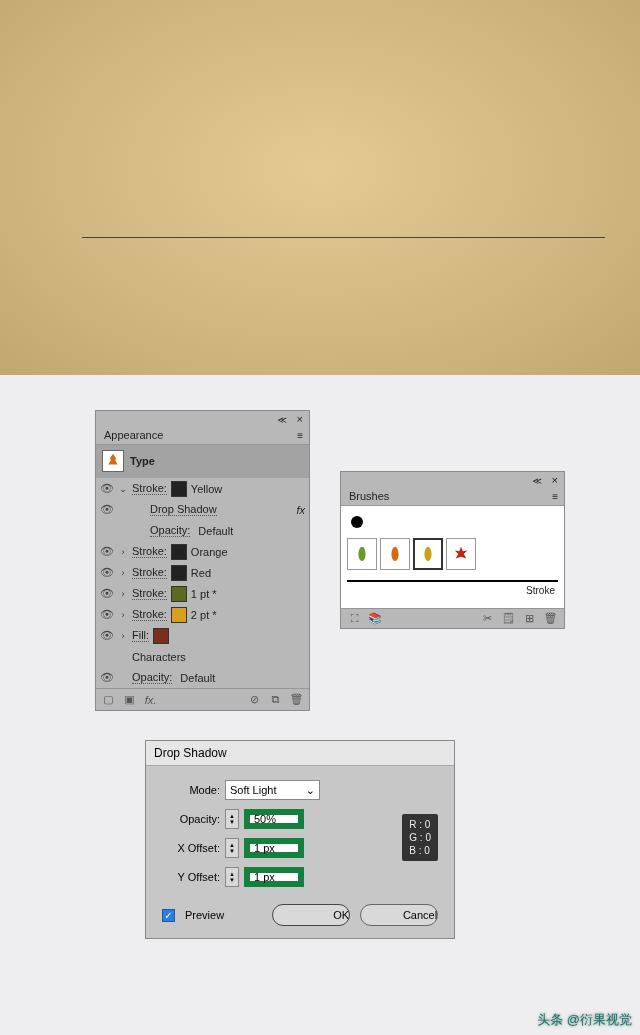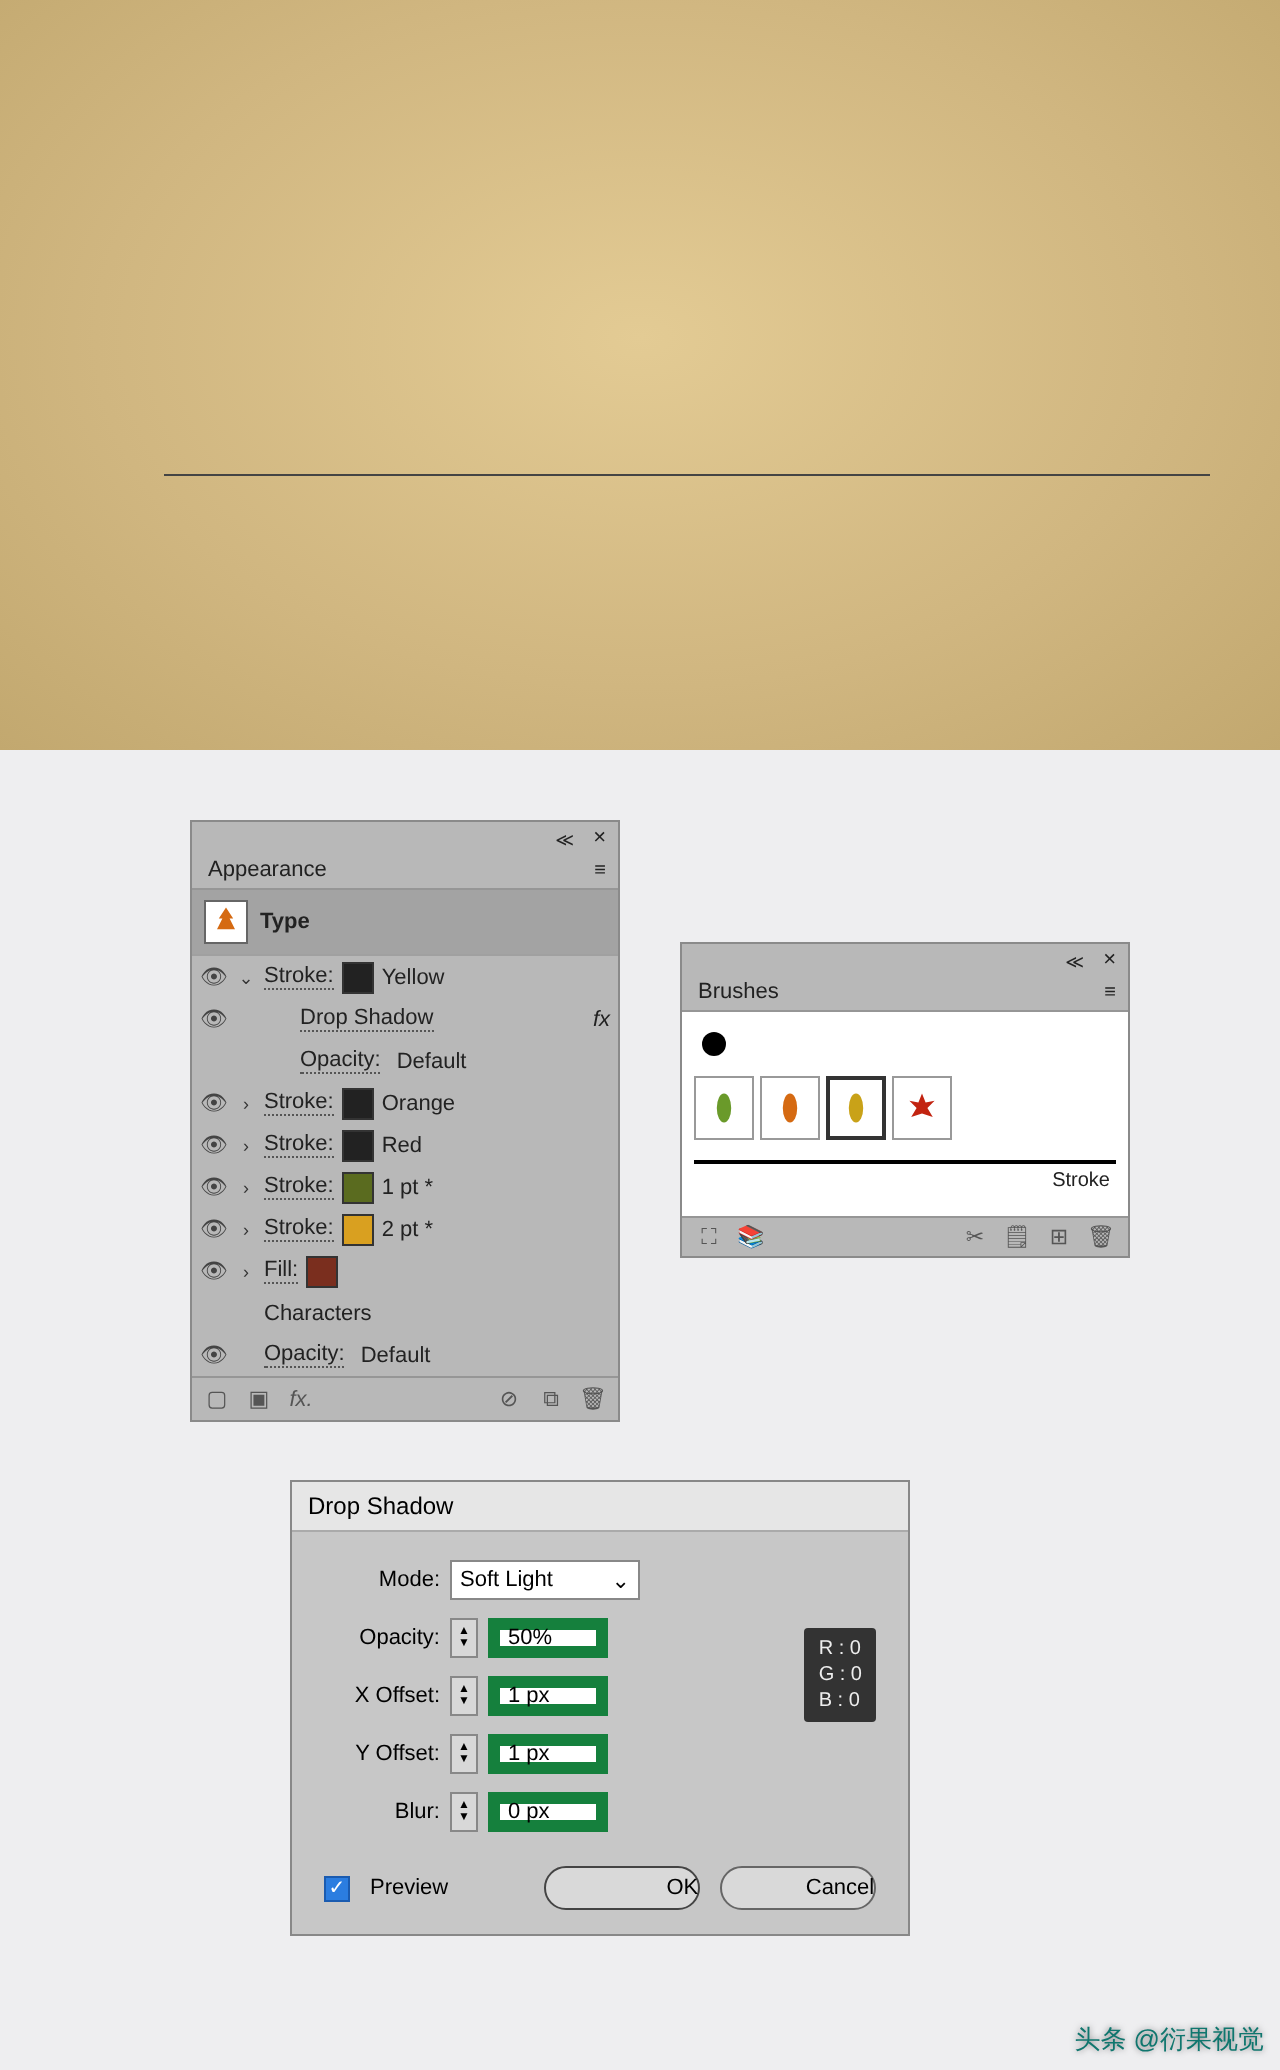--- a/index.html
+++ b/index.html
@@ -267,27 +267,20 @@
             <span>1 px</span>
           </div>
       </div>
       <div class="dlg-row">
         <span class="dlg-lbl">Y Offset:</span>
         <div class="spin">▲<br>▼</div>
         <div class="dlg-inp">
             <span>1 px</span>
           </div>
       </div>
-      <div class="dlg-row">
-        <span class="dlg-lbl">Blur:</span>
-        <div class="spin">▲<br>▼</div>
-        <div class="dlg-inp">
-            <span>0 px</span>
-          </div>
-      </div>
     </div>
     <div class="dlg-btns">
       <span class="chk">✓</span>
       <span>Preview</span>
       <span style="flex:0 0 28px;"></span>
       <div class="btn primary">
           <span>OK</span>
         </div>
       <div class="btn">
           <span>Cancel</span>

